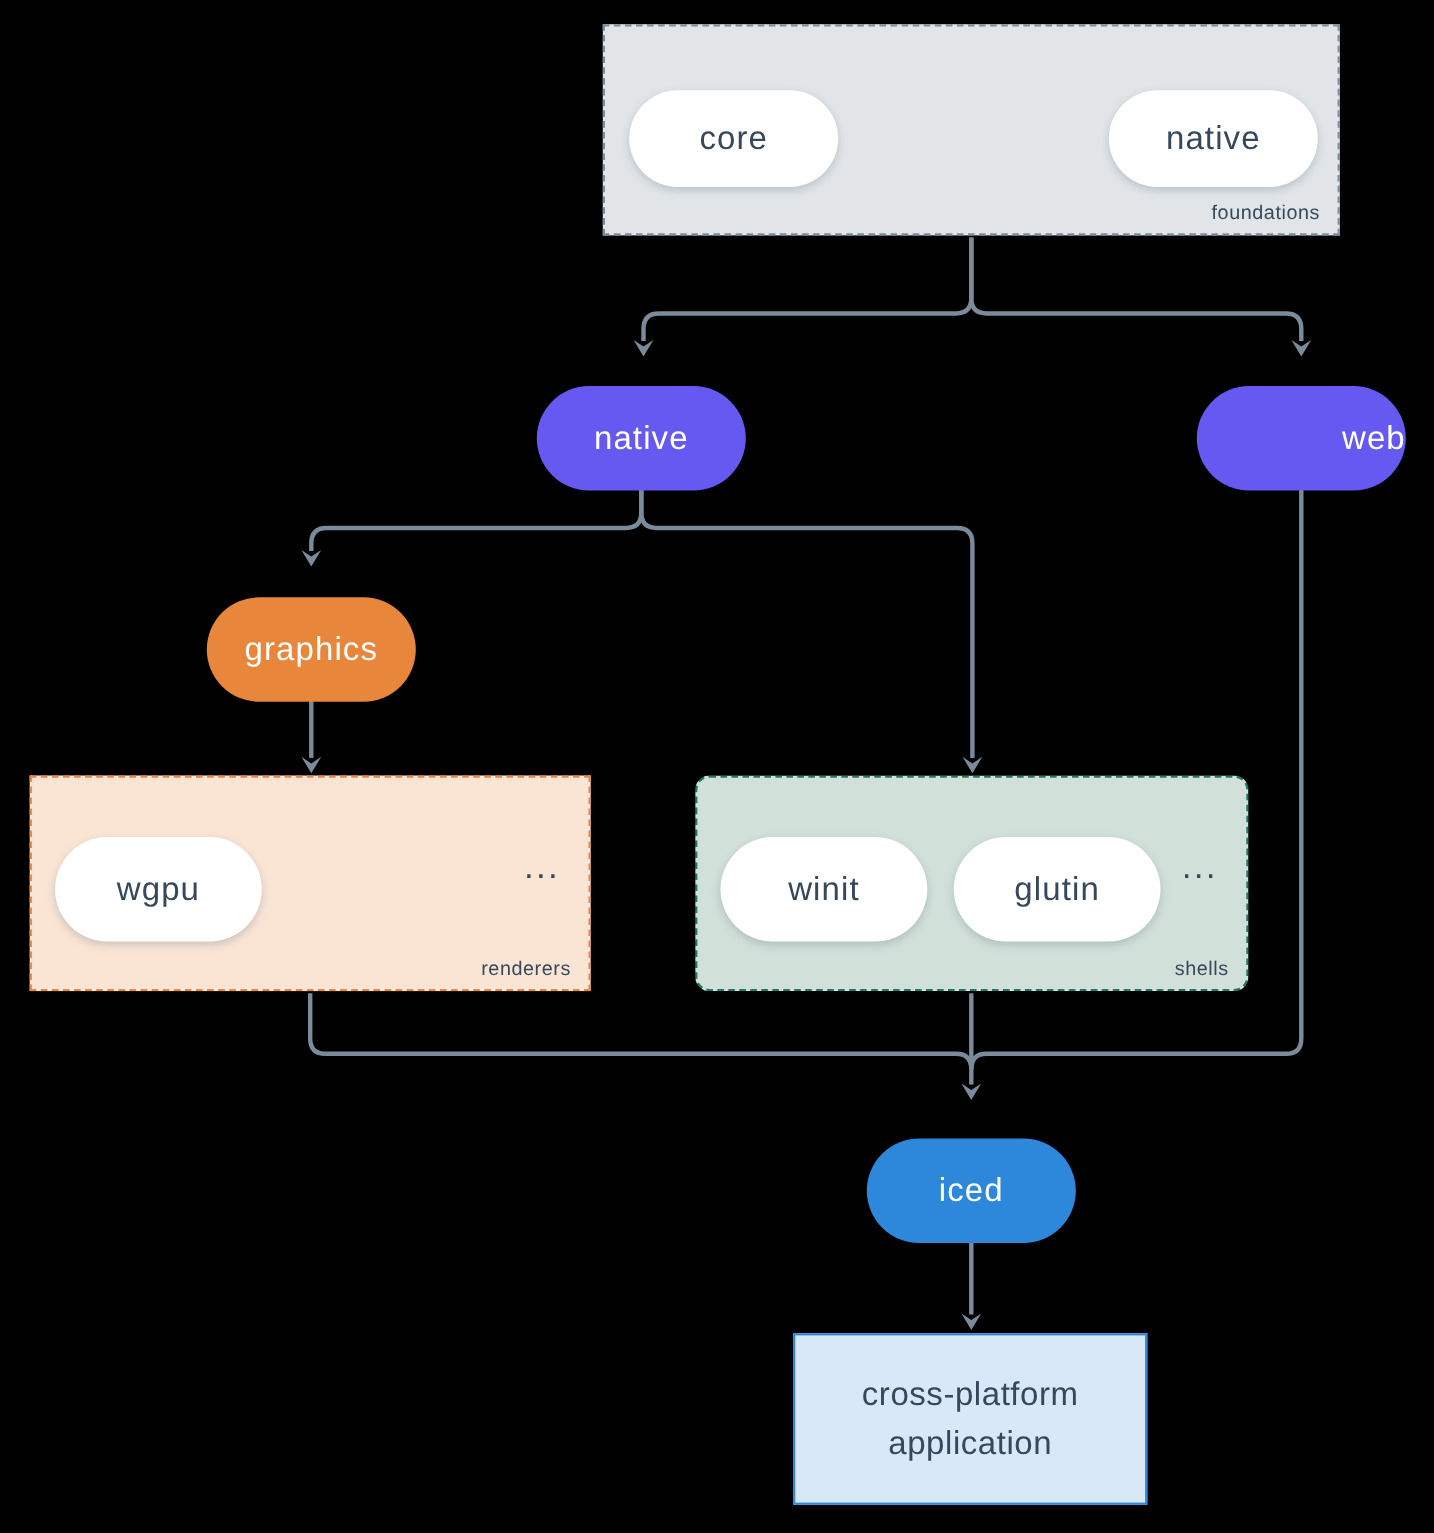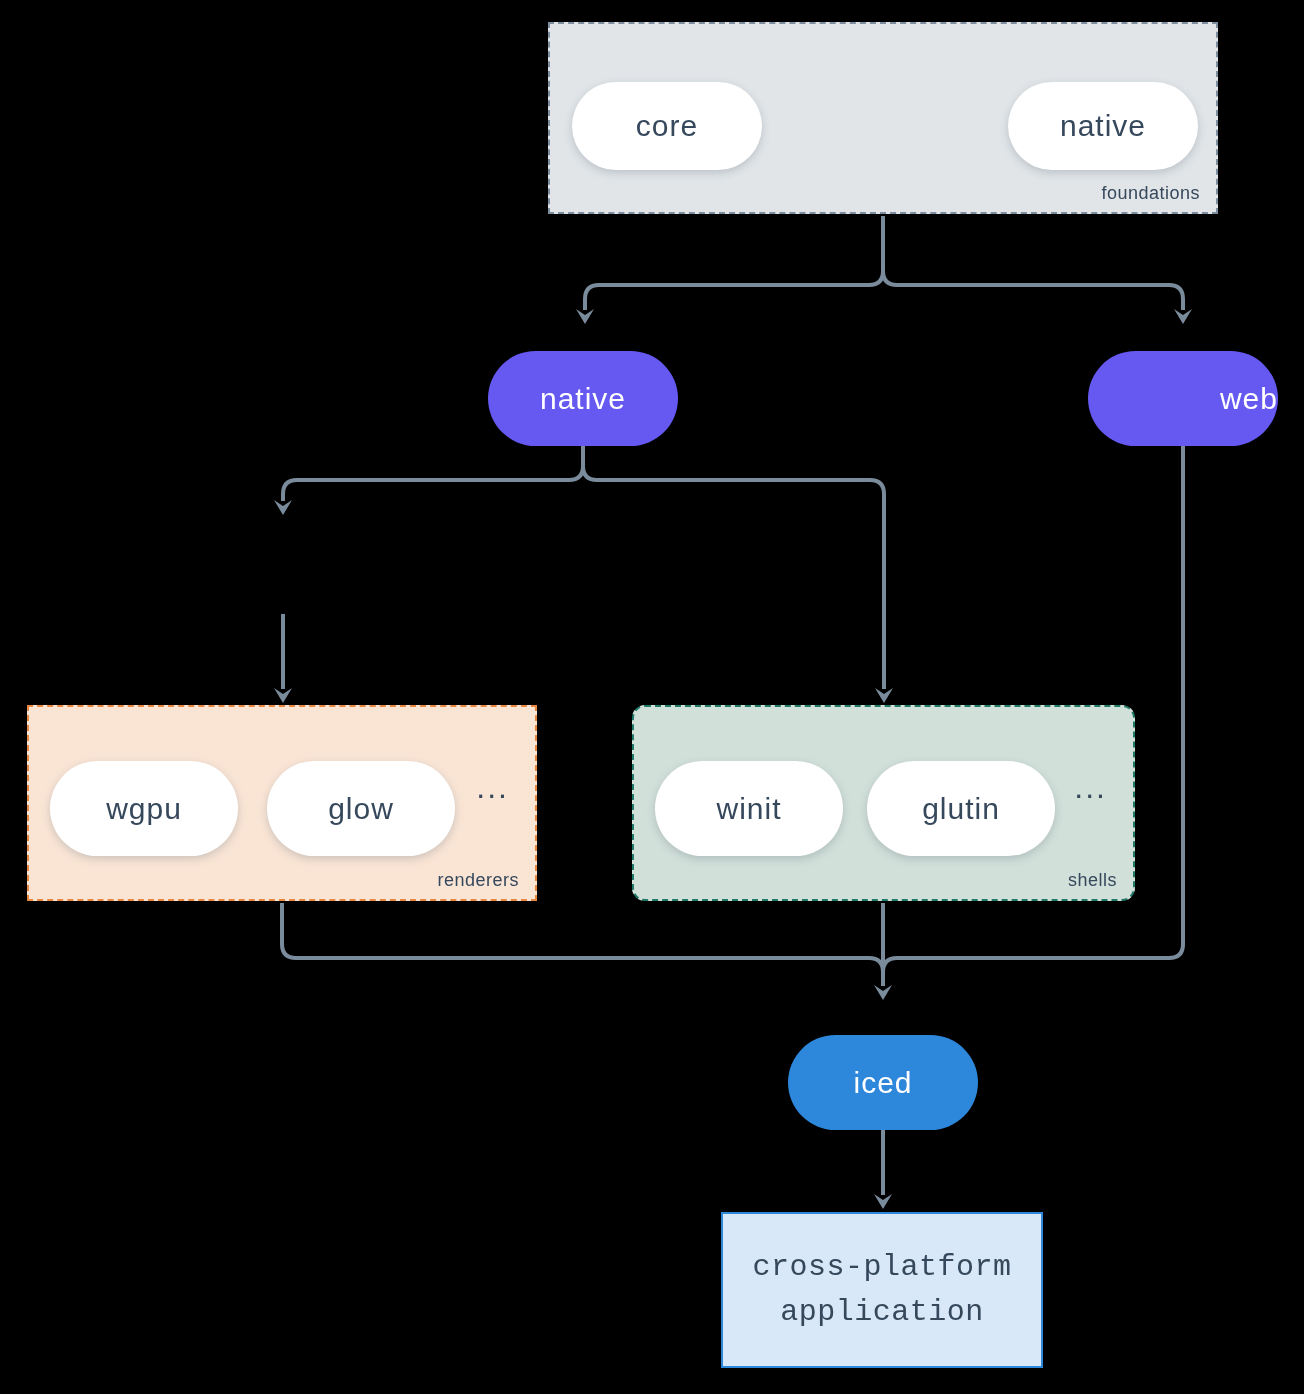--- a/index.html
+++ b/index.html
@@ -44,21 +44,21 @@
   .ellipsis { position:absolute; top:62px; right:26px; font-size:32px; color:var(--text-dark); letter-spacing:2px; }
 
   .node-native { left:488px; top:325px; width:190px; height:95px; }
   .node-web { left:1088px; top:325px; width:190px; height:95px;justify-content:flex-end; }
   .node-graphics { left:188px; top:517px; width:190px; height:95px; }
   .node-iced { left:788px; top:1009px; width:190px; height:95px; }
 
   .appbox { position:absolute; left:721px; top:1212px; width:322px; height:156px;
     background:var(--app-fill); border:2px solid var(--app-border);
     display:flex; flex-direction:column; align-items:center; justify-content:center;
-    color:var(--text-dark); font-size:30px; line-height:1.5; letter-spacing:0.5px;font-family:Liberation Mono, monospace; }
+    color:var(--text-dark); font-size:30px; line-height:1.5; letter-spacing:0.5px; }
 </style>
 </head>
 <body>
 
 <div class="canvas">
 
   <svg class="edges" viewBox="0 0 1304 1394" xmlns="http://www.w3.org/2000/svg">
     <path class="edge" d="M 883 216 V 271 Q 883 285 869 285 H 599 Q 585 285 585 299 V 310"></path>
     <path class="arrowhead" d="M 585 324 L 576 309 L 585 315 L 594 309 Z"></path>
     <path class="edge" d="M 883 216 V 271 Q 883 285 897 285 H 1169 Q 1183 285 1183 299 V 310"></path>
@@ -86,27 +86,27 @@
     </div>
     <div class="group-label">foundations</div>
   </div>
 
   <div class="pill pill-purple node-native">
     <span>native</span>
   </div>
   <div class="pill pill-purple node-web">
     <span>web</span>
   </div>
+  <div class="pill pill-orange node-graphics">
+    <span>graphics</span>
+  </div>
 
   <div class="group group-renderers">
     <div class="pill pill-white gp rp-0">
       <span>wgpu</span>
-    </div>
-    <div class="pill pill-white gp rp-1">
-      <span>glow</span>
     </div>
     <div class="ellipsis">...</div>
     <div class="group-label">renderers</div>
   </div>
 
   <div class="group group-shells">
     <div class="pill pill-white gp sp-0">
       <span>winit</span>
     </div>
     <div class="pill pill-white gp sp-1">

